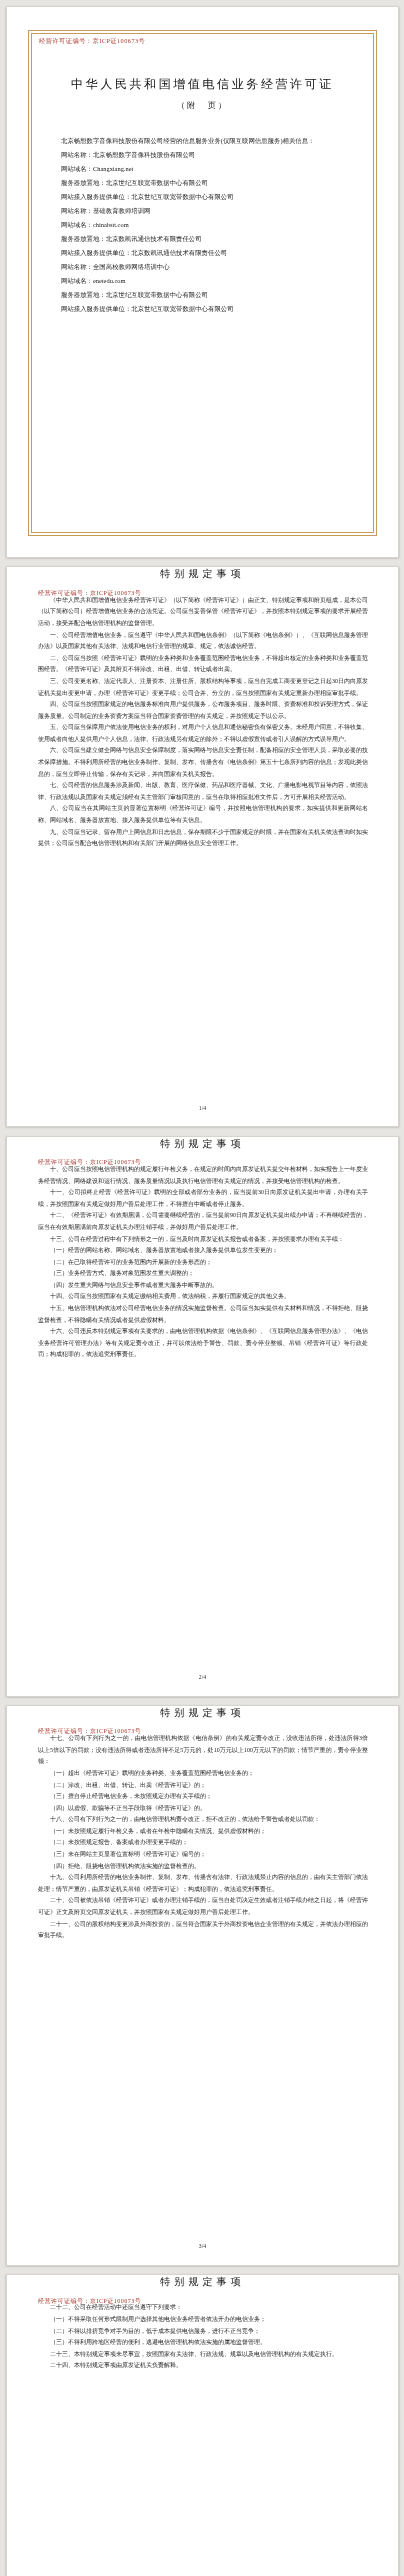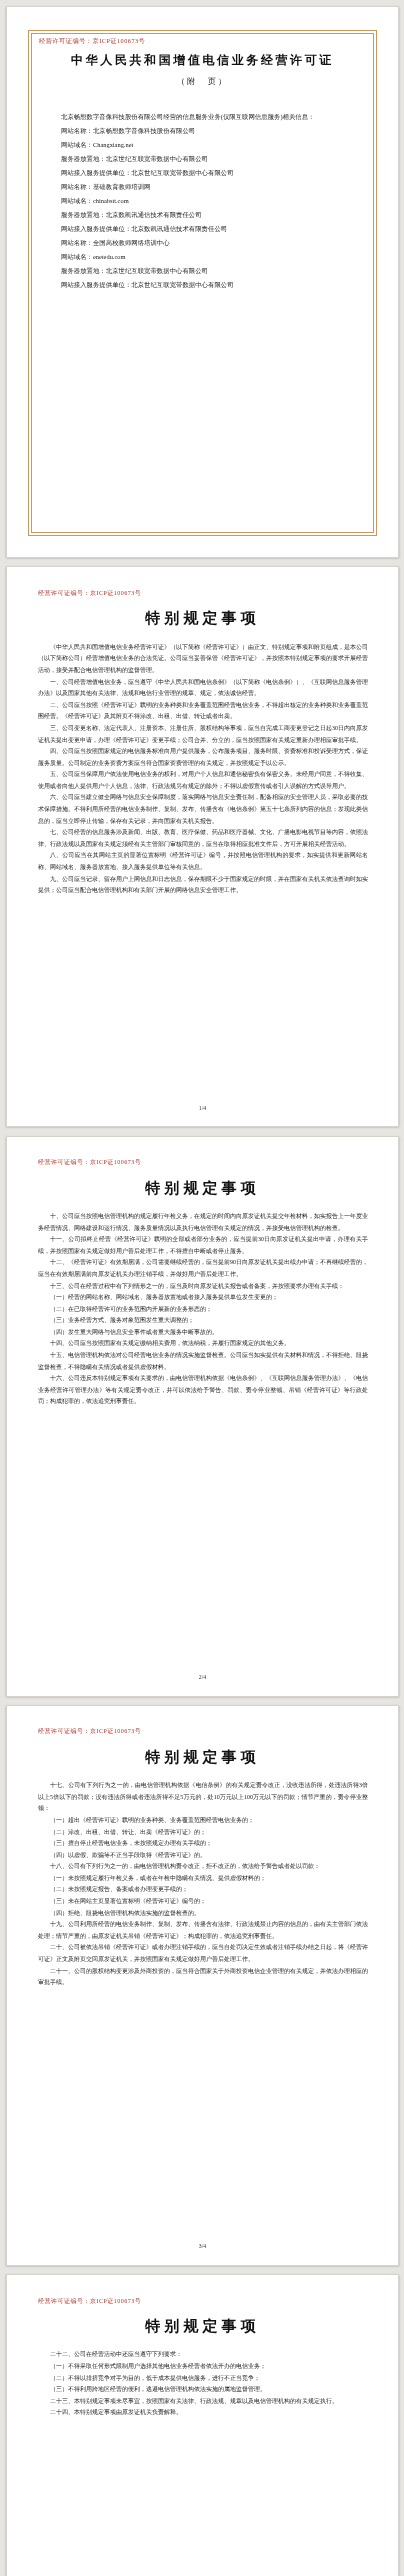--- a/index.html
+++ b/index.html
@@ -27,42 +27,42 @@
   }
   .cert-frame::after{
     content:""; position:absolute; inset:2.1px;
     border:0.5px solid #c49a5d;
   }
   .cert-license-no{
     position:absolute; top:30px; left:32px;
     font-size:6.2px; color:#a8392e; letter-spacing:0.5px;
   }
   .cert-title{
-    margin:0; padding-top:45px;
-    text-align:center; font-size:12px; font-weight:bold;
+    margin:0; padding-top:69px;
+    text-align:center; font-size:12px; font-weight:normal;
     letter-spacing:2.6px; color:#111;
   }
   .cert-subtitle{
     margin:7.2px 0 0; text-align:center;
     font-size:8.2px; font-weight:normal; letter-spacing:2.1px;
   }
   .cert-info{
     margin:23px 49px 0 54px;
     font-size:6.4px; line-height:14px; text-align:left;
   }
   .cert-info .para{margin:0; text-indent:0;}
   
   .prov-page{height:561px; padding:0; }
   .prov-header{
     position:absolute; top:21.6px; left:31px;
     font-size:6px; color:#a8392e; letter-spacing:0.5px;
   }
   .prov-title{
-    margin:0; padding-top:42px; text-align:center;
-    font-size:15px; font-weight:bold; letter-spacing:4.1px; color:#111;
+    margin:0; text-align:center;
+    font-size:10px; font-weight:normal; letter-spacing:4.1px; color:#111;
   }
   .prov-body{
     margin:13.4px 30px 0 31px;
     font-size:6px; line-height:11.6px;
     text-align:justify; color:#222;
   }
   .prov-body .para{margin:0; text-indent:2em;}
   .prov-body .para.sub{text-indent:2em;}
   .prov-footer{
     position:absolute; bottom:15.5px; left:0; right:0;

